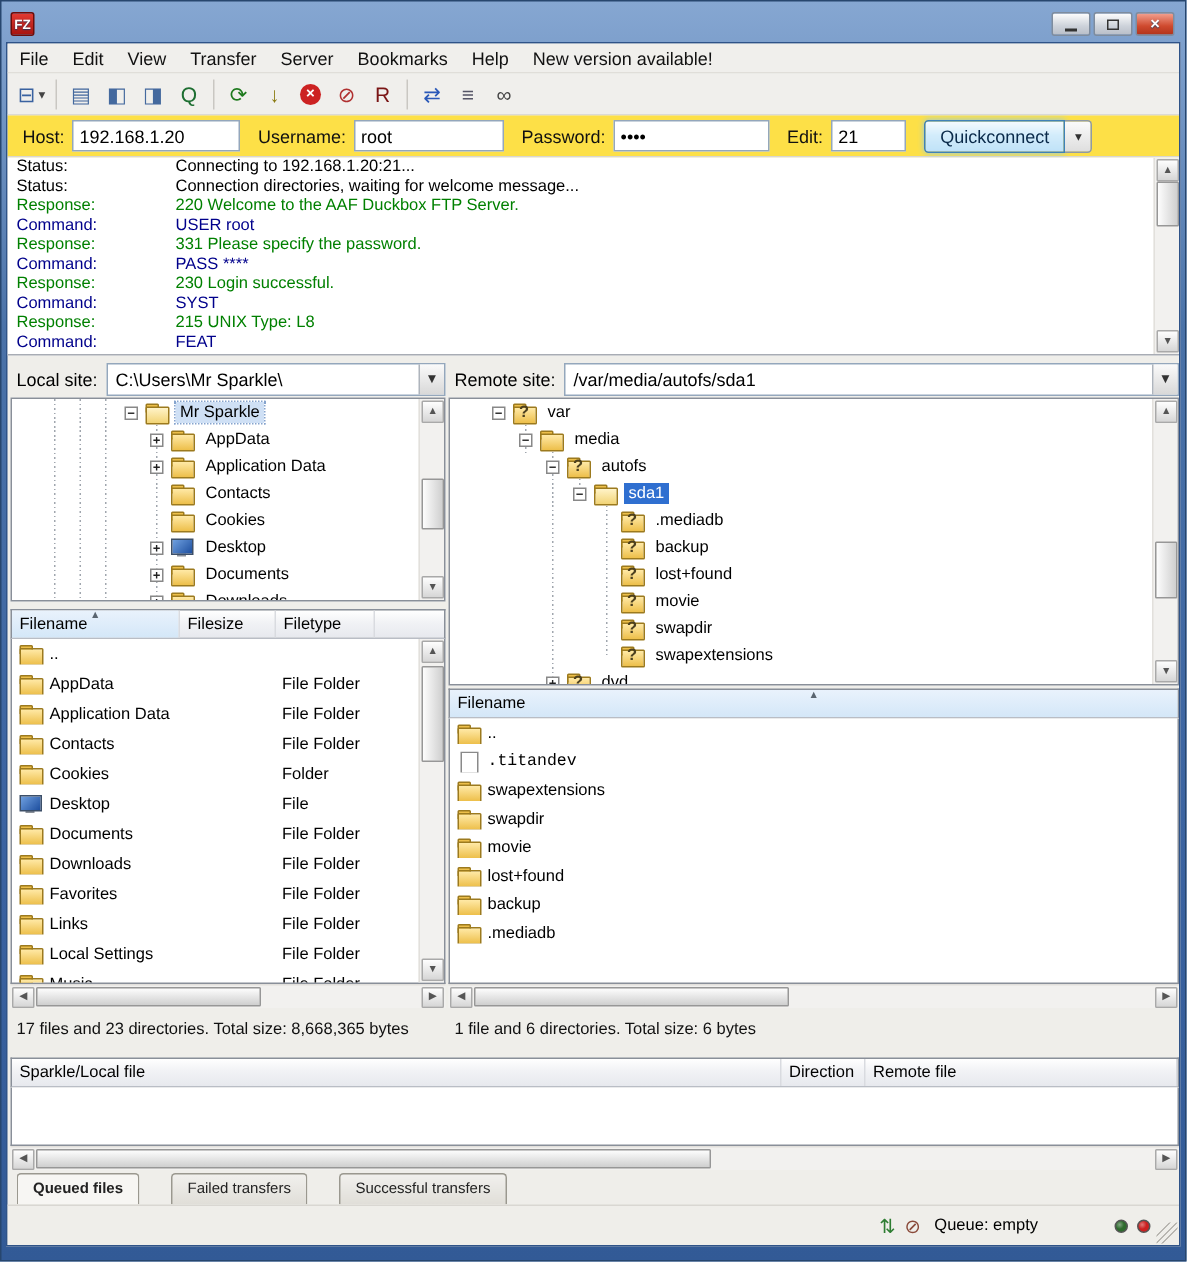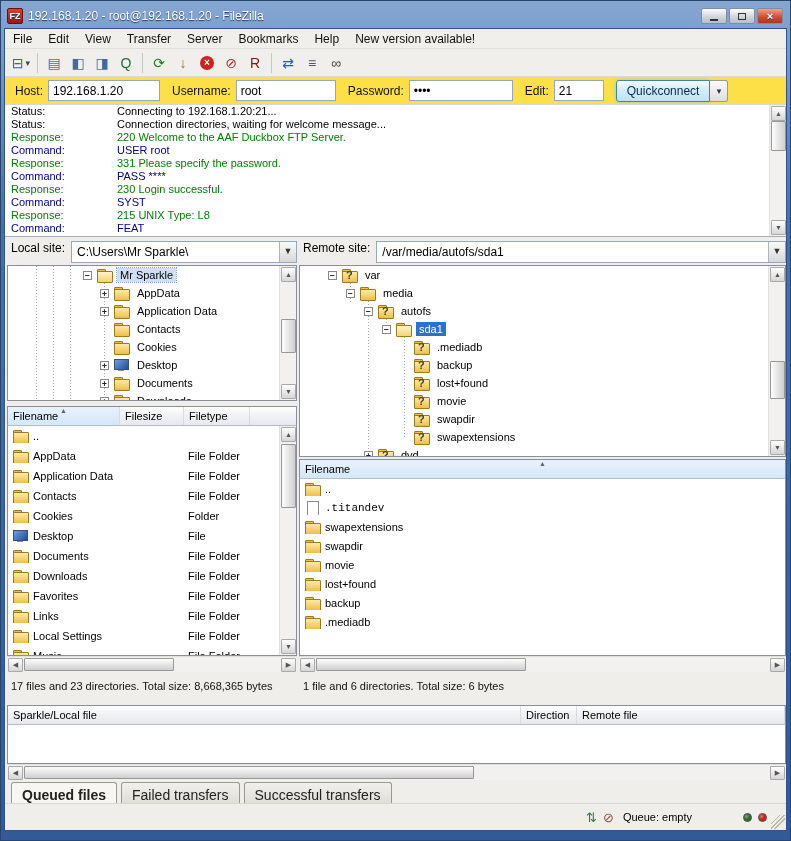--- a/index.html
+++ b/index.html
@@ -33,21 +33,21 @@
   .qcbar label{margin-right:5px;color:#111}
   .tfield{height:21px;border:1px solid #94a7bc;background:#fff;font:12px "Liberation Sans",sans-serif;padding:2px 4px;margin-right:12px}
   .qc-btn{height:22px;padding:2px 10px;font:12px "Liberation Sans",sans-serif;color:#0a2a4a;
     background:linear-gradient(#f4faff,#d3ecfb 45%,#bfe2f8);border:1px solid #3f82b8;border-radius:3px 0 0 3px;box-shadow:0 0 4px #8ec8f0}
   .qc-drop{height:22px;width:18px;background:linear-gradient(#fbfbfb,#dedede);border:1px solid #8f9aa6;border-left:none;border-radius:0 3px 3px 0;font-size:9px;color:#333;text-align:center;line-height:20px}
   
   .log{position:absolute;top:76px;left:0;right:0;height:132px;background:#fff;border-bottom:1px solid #a8acb4;overflow:hidden}
   .log-line{display:flex;height:13px;line-height:13px;font-size:11px;white-space:nowrap}
   .log-type{width:112px;flex:none;padding-left:6px}
   
-  .sitebar{position:absolute;height:24px;display:flex;align-items:flex-start;font-size:12px}
+  .sitebar{position:absolute;height:24px;display:flex;align-items:center;font-size:12px}
   .sitebar label{margin:0 6px 0 4px}
   .combo{flex:1;height:22px;display:flex;align-items:center;background:#fff;border:1px solid #94a7bc}
   .combo .val{flex:1;padding:0 5px;font-size:12px;white-space:nowrap;overflow:hidden}
   .combo .arrow{width:17px;height:20px;background:linear-gradient(#fafafa,#d8d8d8);border-left:1px solid #aeb4bc;font-size:9px;color:#333;text-align:center;line-height:19px;flex:none}
   .pane{position:absolute;background:#fff;border:1px solid #898f99;overflow:hidden}
   .trow{display:flex;align-items:center;height:18px;font-size:11px;white-space:nowrap;position:relative;z-index:2}
   .exp{flex:none;width:9px;height:9px;border:1px solid #888;background:#fff;font:bold 8px/8px "DejaVu Sans Mono",monospace;text-align:center;color:#222;margin-right:4px}
   .exp.none{visibility:hidden}
   .icon{display:inline-block;width:17px;height:14px;position:relative;flex:none;margin-right:4px}
   .icon.folder::before,.icon.folder-up::before,.icon.folder-q::before,.icon.folder-open::before{content:"";position:absolute;left:1px;top:1px;width:7px;height:4px;background:#edbf4a;border:1px solid #9c7a1e;border-radius:1px 1px 0 0}
@@ -77,36 +77,35 @@
   .vsb .btn{position:absolute;left:1px;width:15px;height:15px;background:linear-gradient(#fefefe,#d6d6d6);border:1px solid #a9a9a9;border-radius:1px;font-size:7px;line-height:13px;text-align:center;color:#555}
   .vsb .btn.up{top:1px}.vsb .btn.down{bottom:1px}
   .vsb .thumb{position:absolute;left:1px;width:15px;background:linear-gradient(90deg,#fdfdfd,#cfcfcf);border:1px solid #979797;border-radius:1px}
   .hsb{position:absolute;height:16px;background:#f2f1ef;border-top:1px solid #e2e0dc;z-index:5}
   .hsb .btn{position:absolute;top:1px;width:15px;height:14px;background:linear-gradient(#fefefe,#d6d6d6);border:1px solid #a9a9a9;border-radius:1px;font-size:7px;line-height:12px;text-align:center;color:#555}
   .hsb .btn.left{left:1px}.hsb .btn.right{right:1px}
   .hsb .thumb{position:absolute;top:1px;height:13px;background:linear-gradient(#fdfdfd,#cfcfcf);border:1px solid #979797;border-radius:1px}
   .liststatus{position:absolute;height:18px;font-size:11px;color:#111;padding-left:4px;line-height:18px;white-space:nowrap}
   
   .tabs{position:absolute;display:flex;padding-left:4px}
-  .tab{height:21px;padding:4px 10px 0;font-size:14px;background:linear-gradient(#f1f0ed,#e0ded8);border:1px solid #9a988f;border-bottom:none;border-radius:3px 3px 0 0;margin-right:4px;color:#222}
+  .tab{height:21px;padding:4px 10px 0;font-size:10px;background:linear-gradient(#f1f0ed,#e0ded8);border:1px solid #9a988f;border-bottom:none;border-radius:3px 3px 0 0;margin-right:21px;color:#222}
   .tab.active{background:#f7f6f3;font-weight:bold}
   
   .statusbar{position:absolute;left:0;right:0;bottom:0;height:27px;background:#efeeea;border-top:1px solid #d9d7d2;display:flex;align-items:center;font-size:11px}
   .sbicon{font-size:13px;margin:0 3px}
   .led{width:9px;height:9px;border-radius:50%;border:1px solid #555;margin:0 3px}
   .grip{position:absolute;right:1px;bottom:1px;width:14px;height:14px;
     background:linear-gradient(135deg,transparent 0 6px,#b8b6b1 6px 7px,transparent 7px 9px,#b8b6b1 9px 10px,transparent 10px 12px,#b8b6b1 12px 13px,transparent 13px)}
 </style>
 </head>
 <body>
 
 <div class="window">
   <div class="titlebar">
     <div class="app-ico">FZ</div>
-    <span>192.168.1.20 - root@192.168.1.20 - FileZilla</span>
     <div class="wbtns">
       <div class="wbtn">
           <span class="min-glyph"></span>
         </div>
       <div class="wbtn">
           <span class="max-glyph"></span>
         </div>
       <div class="wbtn close">×</div>
     </div>
   </div>

